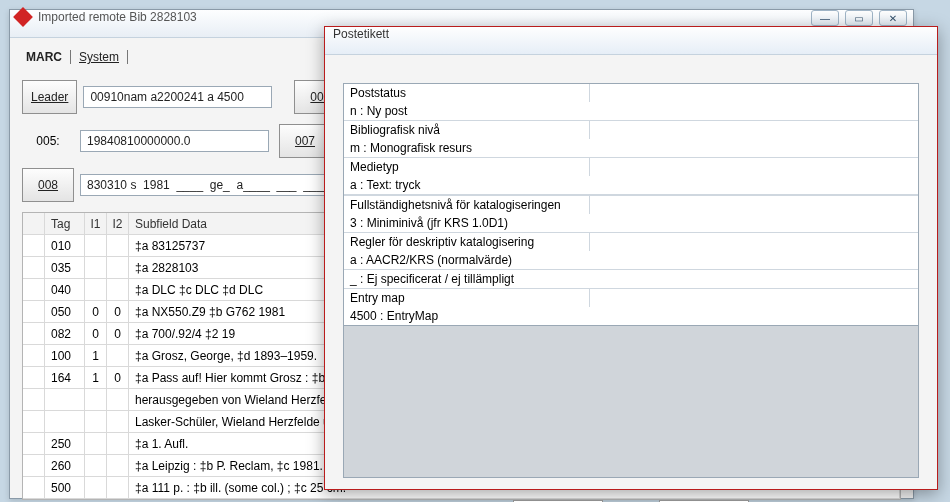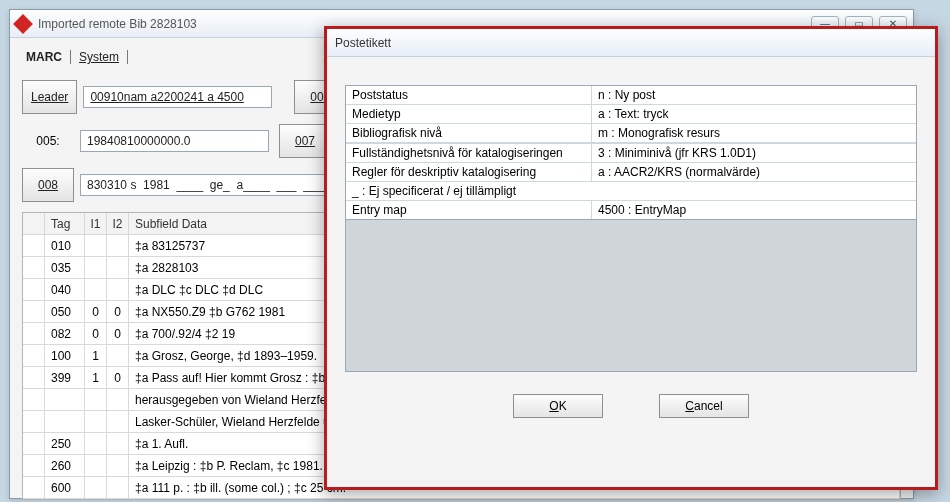--- a/index.html
+++ b/index.html
@@ -20,21 +20,21 @@
     width: 905px; height: 490px;
     background: #f4f4f4;
     border: 1px solid #8a9aa8;
     box-shadow: 0 2px 6px rgba(0,0,0,.15);
   }
   .titlebar {
     height: 28px;
     background: linear-gradient(#fdfeff,#e8eef5);
     border-bottom: 1px solid #c5d2de;
     display: flex;
-    align-items: center;
+    align-items: flex-start;
     padding: 0 6px;
   }
   .titlebar .appicon {
     width: 14px; height: 14px;
     transform: rotate(45deg);
     background: #d12424;
     margin-right: 8px;
   }
   .titlebar .title { color: #555; flex: 1; }
   .winbtns { display:flex; gap:6px; }
@@ -92,29 +92,29 @@
   .cI  { width: 22px; justify-content:center; }
   .cSub { flex: 1; }
   .grid-head .cell { font-weight: normal; color:#333; }
 
   
   .dialog {
     position:absolute;
     top: 26px; left: 324px;
     width: 614px; height: 464px;
     background: #f4f4f4;
-    border: 3px solid #b91c1c;
+    border: 1px solid #b91c1c;
     box-shadow: 0 4px 16px rgba(0,0,0,.35);
   }
   .dialog .titlebar { background: linear-gradient(#fefefe,#e6eef7); }
   .dialog .body { padding: 28px 18px 10px 18px; }
   .kv-frame { border:1px solid #9aa8b5; }
   .kv {
     display:flex; border-bottom:1px solid #cfd7df;
-    background:#fff; font-size:12px;
+    background:#fff; font-size:12px;flex-direction:column;
   }
   .kv:last-child { border-bottom:none; }
   .k {
     width: 246px;
     padding: 2px 6px;
     border-right:1px solid #cfd7df;
   }
   .v { flex:1; padding:2px 6px; }
   .kv-fill { height: 152px; background:#d0d5da; border-top:1px solid #9aa8b5; }
   .dlg-btns {
@@ -148,21 +148,21 @@
       <div class="tab active"><span class="lbl">MARC</span></div>
       <div class="tabsep"></div>
       <div class="tab"><span class="lbl" style="text-decoration:underline">System</span></div>
       <div class="tabsep"></div>
     </div>
 
     <div class="row">
       <div class="btn">
           <span class="u">Leader</span>
         </div>
-      <input class="textinput" style="width: 189px; text-decoration: underline;" value="00910nam a2200241 a 4500">
+      <input class="textinput" style="width: 189px;" value="00910nam a2200241 a 4500">
       <div class="btn" style="margin-left:16px">
           <span class="u">006</span>
         </div>
     </div>
 
     <div class="row">
       <div class="label005">005:</div>
       <input class="textinput" style="width: 189px;" value="19840810000000.0">
       <div class="btn" style="margin-left:4px">
           <span class="u">007</span>
@@ -222,21 +222,21 @@
           </div>
           <div class="grid-row">
             <div class="cell cSel"></div>
             <div class="cell cTag">100</div>
             <div class="cell cI">1</div>
             <div class="cell cI"></div>
             <div class="cell cSub">‡a Grosz, George, ‡d 1893–1959.</div>
           </div>
           <div class="grid-row">
             <div class="cell cSel"></div>
-            <div class="cell cTag">399</div>
+            <div class="cell cTag">164</div>
             <div class="cell cI">1</div>
             <div class="cell cI">0</div>
             <div class="cell cSub">‡a Pass auf! Hier kommt Grosz : ‡b Bilder, Rhyth</div>
           </div>
           <div class="grid-row">
             <div class="cell cSel"></div>
             <div class="cell cTag"></div>
             <div class="cell cI"></div>
             <div class="cell cI"></div>
             <div class="cell cSub">herausgegeben von Wieland Herzfelde und Han</div>
@@ -257,21 +257,21 @@
           </div>
           <div class="grid-row">
             <div class="cell cSel"></div>
             <div class="cell cTag">260</div>
             <div class="cell cI"></div>
             <div class="cell cI"></div>
             <div class="cell cSub">‡a Leipzig : ‡b P. Reclam, ‡c 1981.</div>
           </div>
           <div class="grid-row">
             <div class="cell cSel"></div>
-            <div class="cell cTag">600</div>
+            <div class="cell cTag">500</div>
             <div class="cell cI"></div>
             <div class="cell cI"></div>
             <div class="cell cSub">‡a 111 p. : ‡b ill. (some col.) ; ‡c 25 cm.</div>
           </div>
         </div>
     </div>
   </div>
 </div>
 
 <div class="dialog">
@@ -279,26 +279,26 @@
     <div class="title" style="padding-left:2px;color:#333">Postetikett</div>
   </div>
   <div class="body">
     <div class="kv-frame">
       <div id="kv-body">
           <div class="kv">
             <div class="k">Poststatus</div>
             <div class="v">n : Ny post</div>
           </div>
           <div class="kv">
+            <div class="k">Bibliografisk nivå</div>
+            <div class="v">m : Monografisk resurs</div>
+          </div>
+          <div class="kv">
             <div class="k">Medietyp</div>
             <div class="v">a : Text: tryck</div>
-          </div>
-          <div class="kv">
-            <div class="k">Bibliografisk nivå</div>
-            <div class="v">m : Monografisk resurs</div>
           </div>
           <div class="kv">
           </div>
           <div class="kv">
             <div class="k">Fullständighetsnivå för katalogiseringen</div>
             <div class="v">3 : Miniminivå (jfr KRS 1.0D1)</div>
           </div>
           <div class="kv">
             <div class="k">Regler för deskriptiv katalogisering</div>
             <div class="v">a : AACR2/KRS (normalvärde)</div>

